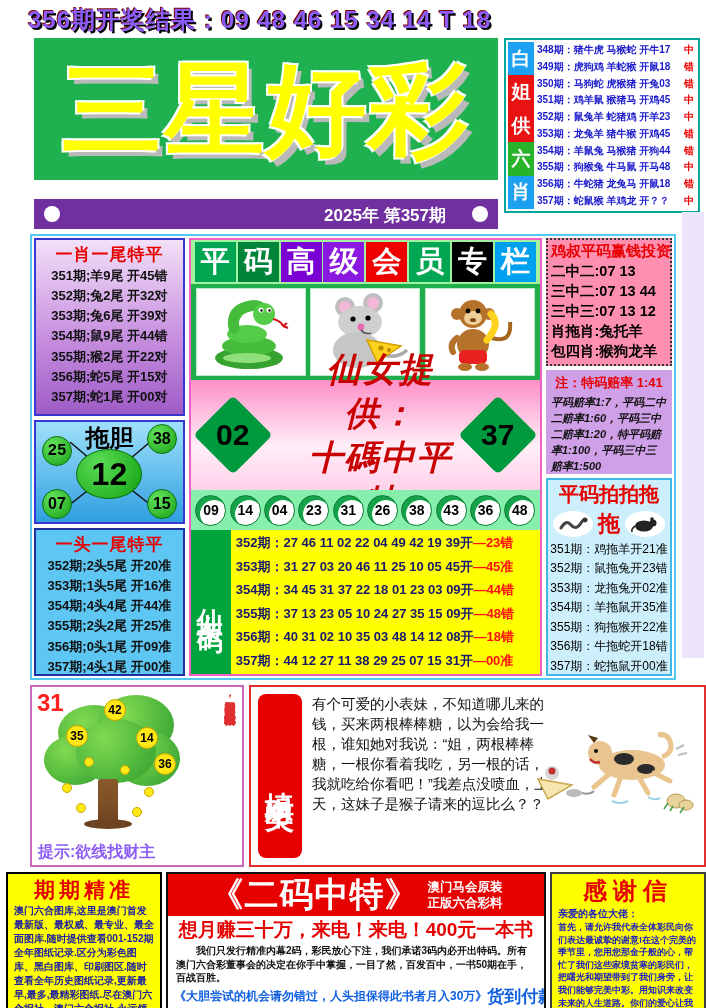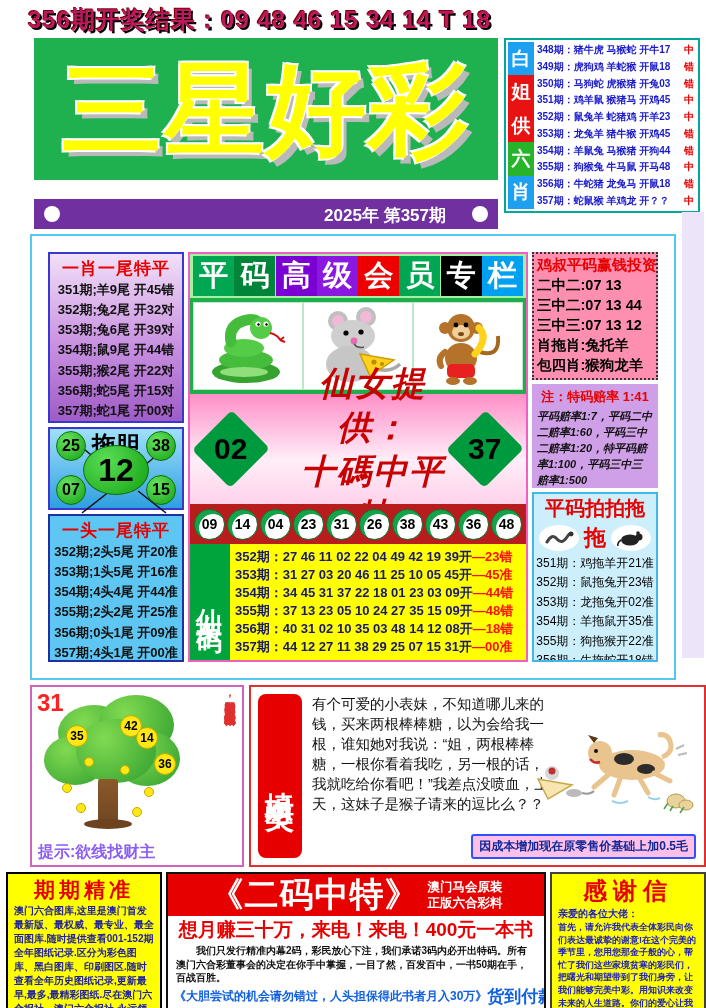--- a/index.html
+++ b/index.html
@@ -1,20 +1,20 @@
 <!DOCTYPE html>
 <html><head>
 <meta charset="utf-8">
 <style>
   * { margin:0; padding:0; box-sizing:border-box; }
   body { background:#fff; font-family:"Liberation Sans","DejaVu Sans",sans-serif; }
   .page { position:relative; width:706px; height:1008px; background:#fff; overflow:hidden; }
 
   
-  .announce { margin:4px 0 2px 28px; font-size:24px; font-weight:900; color:#be185d;
+  .announce { margin:4px 0 2px 28px; font-size:24px; font-weight:900; color:#8b5cf6;
     text-shadow:2px 2px 0 #000, -1px -1px 0 #7a0000; letter-spacing:1px; white-space:nowrap; }
 
   
   .banner-row { display:flex; margin-left:34px; gap:6px; }
   .banner-left { width:464px; }
   .masthead { height:142px; background:#1fb050; display:flex; align-items:center; justify-content:center; }
   .masthead-title { font-size:100px; font-weight:900; color:#ffff00; letter-spacing:2px; line-height:1;
     text-shadow:-2px -2px 0 #ffffff, 2px -2px 0 #ffffff, -2px 2px 0 #ffffff, 5px 6px 0 #b9b9b9; }
   .issue-bar { position:relative; height:30px; margin-top:19px; background:#7030a0; }
   .dot { position:absolute; top:7px; width:16px; height:16px; border-radius:50%; background:#fff; }
@@ -26,35 +26,35 @@
   .six-label { width:26px; display:flex; flex-direction:column; margin-right:3px; }
   .six-label span { flex:1; color:#fff; font-weight:900; font-size:19px; display:flex; align-items:center; justify-content:center; }
   .v0 { background:#1da0f0; } .v1 { background:#e81212; } .v2 { background:#e81212; }
   .v3 { background:#27b42a; } .v4 { background:#1da0f0; }
   .six-rows { flex:1; display:flex; flex-direction:column; justify-content:space-between; padding:1px 2px 1px 0; }
   .six-row { display:flex; justify-content:space-between; font-size:10px; font-weight:bold; color:#1a1acc; white-space:nowrap; }
   .six-row .mark { color:#ee0000; margin-left:2px; }
 
   
   .middle { position:relative; margin:5px 0 0 30px; width:646px; height:446px;
-    border:2px solid #55c8f0; padding:16px; display:flex; gap:4px; background:#fff; }
+    border:2px solid #55c8f0; padding:2px; display:flex; gap:4px; background:#fff; }
   .lavender-strip { position:absolute; right:2px; top:212px; width:22px; height:446px; background:#ece4f8; }
 
   .col-left { width:152px; display:flex; flex-direction:column; gap:4px; }
   .panel-title { color:#e60000; font-size:17px; font-weight:900; letter-spacing:1px; }
   .yixiao { height:178px; border:2px solid #3838d0;
     background:linear-gradient(180deg,#f2e0f8 0%,#c890e0 55%,#9e5cc6 100%); text-align:center; padding-top:3px; }
   .small-row { font-size:13px; font-weight:bold; color:#101010; line-height:1.55; white-space:nowrap; }
   .tuodan { position:relative; height:104px; border:2px solid #3838d0;
     background:linear-gradient(180deg,#9fe0fa,#2f9fe0); }
   .td-label { position:absolute; top:0; left:0; right:0; text-align:center; font-size:24px; font-weight:900; color:#000; }
   .td-circle { position:absolute; width:30px; height:30px; border-radius:50%;
     background:radial-gradient(circle at 35% 30%, #66e45e, #16a016); border:1px solid #0a700a;
     color:#000; font-weight:bold; font-size:16px; display:flex; align-items:center; justify-content:center; }
-  .td-tl { left:6px; top:2px; } .td-tr { right:6px; top:2px; }
+  .td-tl { left:6px; top:14px;font-family:Liberation Mono, monospace; } .td-tr { right:6px; top:2px; }
   .td-bl { left:6px; bottom:3px; } .td-br { right:6px; bottom:3px; }
   .td-center { position:absolute; left:50%; top:52%; transform:translate(-50%,-50%);
     width:66px; height:50px; border-radius:50%; background:radial-gradient(circle at 35% 30%, #5ade55, #12a012);
     border:1px solid #0a700a; font-size:32px; font-weight:bold; color:#000;
     display:flex; align-items:center; justify-content:center; }
   .td-lines { position:absolute; left:0; top:0; }
   .yitou { height:148px; border:2px solid #2030a0; background:#5ec6f2; text-align:center; padding-top:3px; }
 
   .col-center { width:356px; border:2px solid #f060c0; background:#fff; display:flex; flex-direction:column; }
   .member-header { height:44px; background:#a2f2a2; display:flex; align-items:center; justify-content:space-around; padding:0 3px; }
@@ -63,21 +63,21 @@
   .t4 { background:#ee0000; } .t5 { background:#00a651; } .t6 { background:#000000; } .t7 { background:#00a0f0; }
   .animals { height:96px; background:#1fae4b; display:flex; justify-content:space-around; align-items:center; padding:3px; }
   .animal-tile { width:110px; height:88px; background:#fff; border:1px solid #b9e9c6; display:flex; align-items:center; justify-content:center; }
   .pink-area { height:110px; background:linear-gradient(180deg,#ff8fc8,#ffeef8 60%,#ffd2ea);
     display:flex; align-items:center; justify-content:space-between; padding:0 14px; }
   .diamond { width:56px; height:56px; background:#009a3e; transform:rotate(45deg); border-radius:5px;
     display:flex; align-items:center; justify-content:center; }
   .diamond span { transform:rotate(-45deg); font-size:30px; font-weight:bold; color:#000; }
   .provide { text-align:center; color:#c80000; font-weight:900; font-style:italic; }
   .provide div { font-size:34px; line-height:1.3; letter-spacing:2px;margin-left:30px; }
-  .balls { height:40px; background:#b91c1c; display:flex; align-items:center; justify-content:space-around; padding:0 3px; }
+  .balls { height:40px; background:#86efac; display:flex; align-items:center; justify-content:space-around; padding:0 3px; }
   .ball { width:31px; height:31px; border-radius:50%;
     background:radial-gradient(circle at 62% 62%, #ffffff 53%, #15a34a 56%);
     border:1px solid #0d7a36; display:flex; align-items:center; justify-content:center;
     font-size:14px; font-weight:bold; color:#000; }
   .fairy { flex:1; display:flex; }
   .fairy-label { width:40px; background:#00a43c; display:flex; align-items:center; justify-content:center; }
   .fairy-label span { writing-mode:vertical-rl; text-orientation:upright; color:#fff; font-size:26px; font-weight:900; letter-spacing:7px; }
   .fairy-rows { flex:1; background:#ffff00; padding:4px 2px 4px 5px; display:flex; flex-direction:column; justify-content:space-between; }
   .fairy-row { font-size:13px; font-weight:bold; color:#18186e; white-space:nowrap; }
   .fairy-row .res { color:#ff1010; }
@@ -406,21 +406,21 @@
     <div class="tree-box">
       <span class="tree-corner">31</span>
       <div>
         <div class="crown" style="left:26px;top:18px;width:72px;height:56px;"></div>
         <div class="crown" style="left:66px;top:8px;width:76px;height:60px;"></div>
         <div class="crown" style="left:12px;top:48px;width:62px;height:50px;"></div>
         <div class="crown" style="left:82px;top:44px;width:66px;height:55px;"></div>
         <div class="crown" style="left:44px;top:32px;width:80px;height:64px;"></div>
         <div class="trunk"></div>
           <div class="root"></div>
-        <div class="coin" style="left:72px;top:28px;margin-left:16px;">42</div>
+        <div class="coin" style="left:72px;top:12px;">42</div>
         <div class="coin" style="left:34px;top:38px;">35</div>
         <div class="coin" style="left:104px;top:40px;">14</div>
         <div class="coin" style="left:122px;top:66px;">36</div>
         <div class="coin sm" style="left:52px;top:70px;"></div>
         <div class="coin sm" style="left:88px;top:78px;"></div>
         <div class="coin sm" style="left:30px;top:96px;"></div>
         <div class="coin sm" style="left:112px;top:100px;"></div>
         <div class="coin sm" style="left:44px;top:116px;"></div>
         <div class="coin sm" style="left:100px;top:120px;"></div>
       </div>
@@ -449,21 +449,20 @@
           <path d="M62 50 q4 5 10 3" stroke="#c03030" stroke-width="2.5" fill="none"></path>
           <path d="M134 48 q12 -4 8 -16 q-3 -8 -12 -6" stroke="#e9c48e" stroke-width="5" fill="none"></path>
           <path d="M80 66 l-14 12 M92 70 l-6 16 M112 70 l8 14 M126 64 l16 8" stroke="#e9c48e" stroke-width="5" stroke-linecap="round"></path>
           <path d="M84 92 q8 4 16 0 M120 88 q6 4 12 1" stroke="#9ad0e8" stroke-width="2" fill="none"></path>
           <ellipse cx="148" cy="92" rx="9" ry="7" fill="#e8d49a" stroke="#b89a50"></ellipse>
             <ellipse cx="158" cy="96" rx="7" ry="5" fill="#e8d49a" stroke="#b89a50"></ellipse>
           <path d="M136 100 l4 -6 M142 102 l3 -5 M152 104 l4 -6" stroke="#4aa04a" stroke-width="1.5"></path>
           <path d="M148 40 l8 -4 M150 46 l9 -2" stroke="#bbb" stroke-width="2"></path>
         </svg>
       </div>
-      <div class="price-note">因成本增加现在原零售价基础上加0.5毛</div>
     </div>
   </div>
 
   <div class="bottom">
     <div class="b-left">
       <div class="b-left-title">期期精准</div>
       <div class="b-left-body">澳门六合图库,这里是澳门首发最新版、最权威、最专业、最全面图库.随时提供查看001-152期全年图纸记录.区分为彩色图库、黑白图库、印刷图区.随时查看全年历史图纸记录,更新最早,最多,最精彩图纸.尽在澳门六合报社，澳门六合报社-永远领先,最专业，最精准图库。</div>
     </div>
 
     <div class="b-center">

